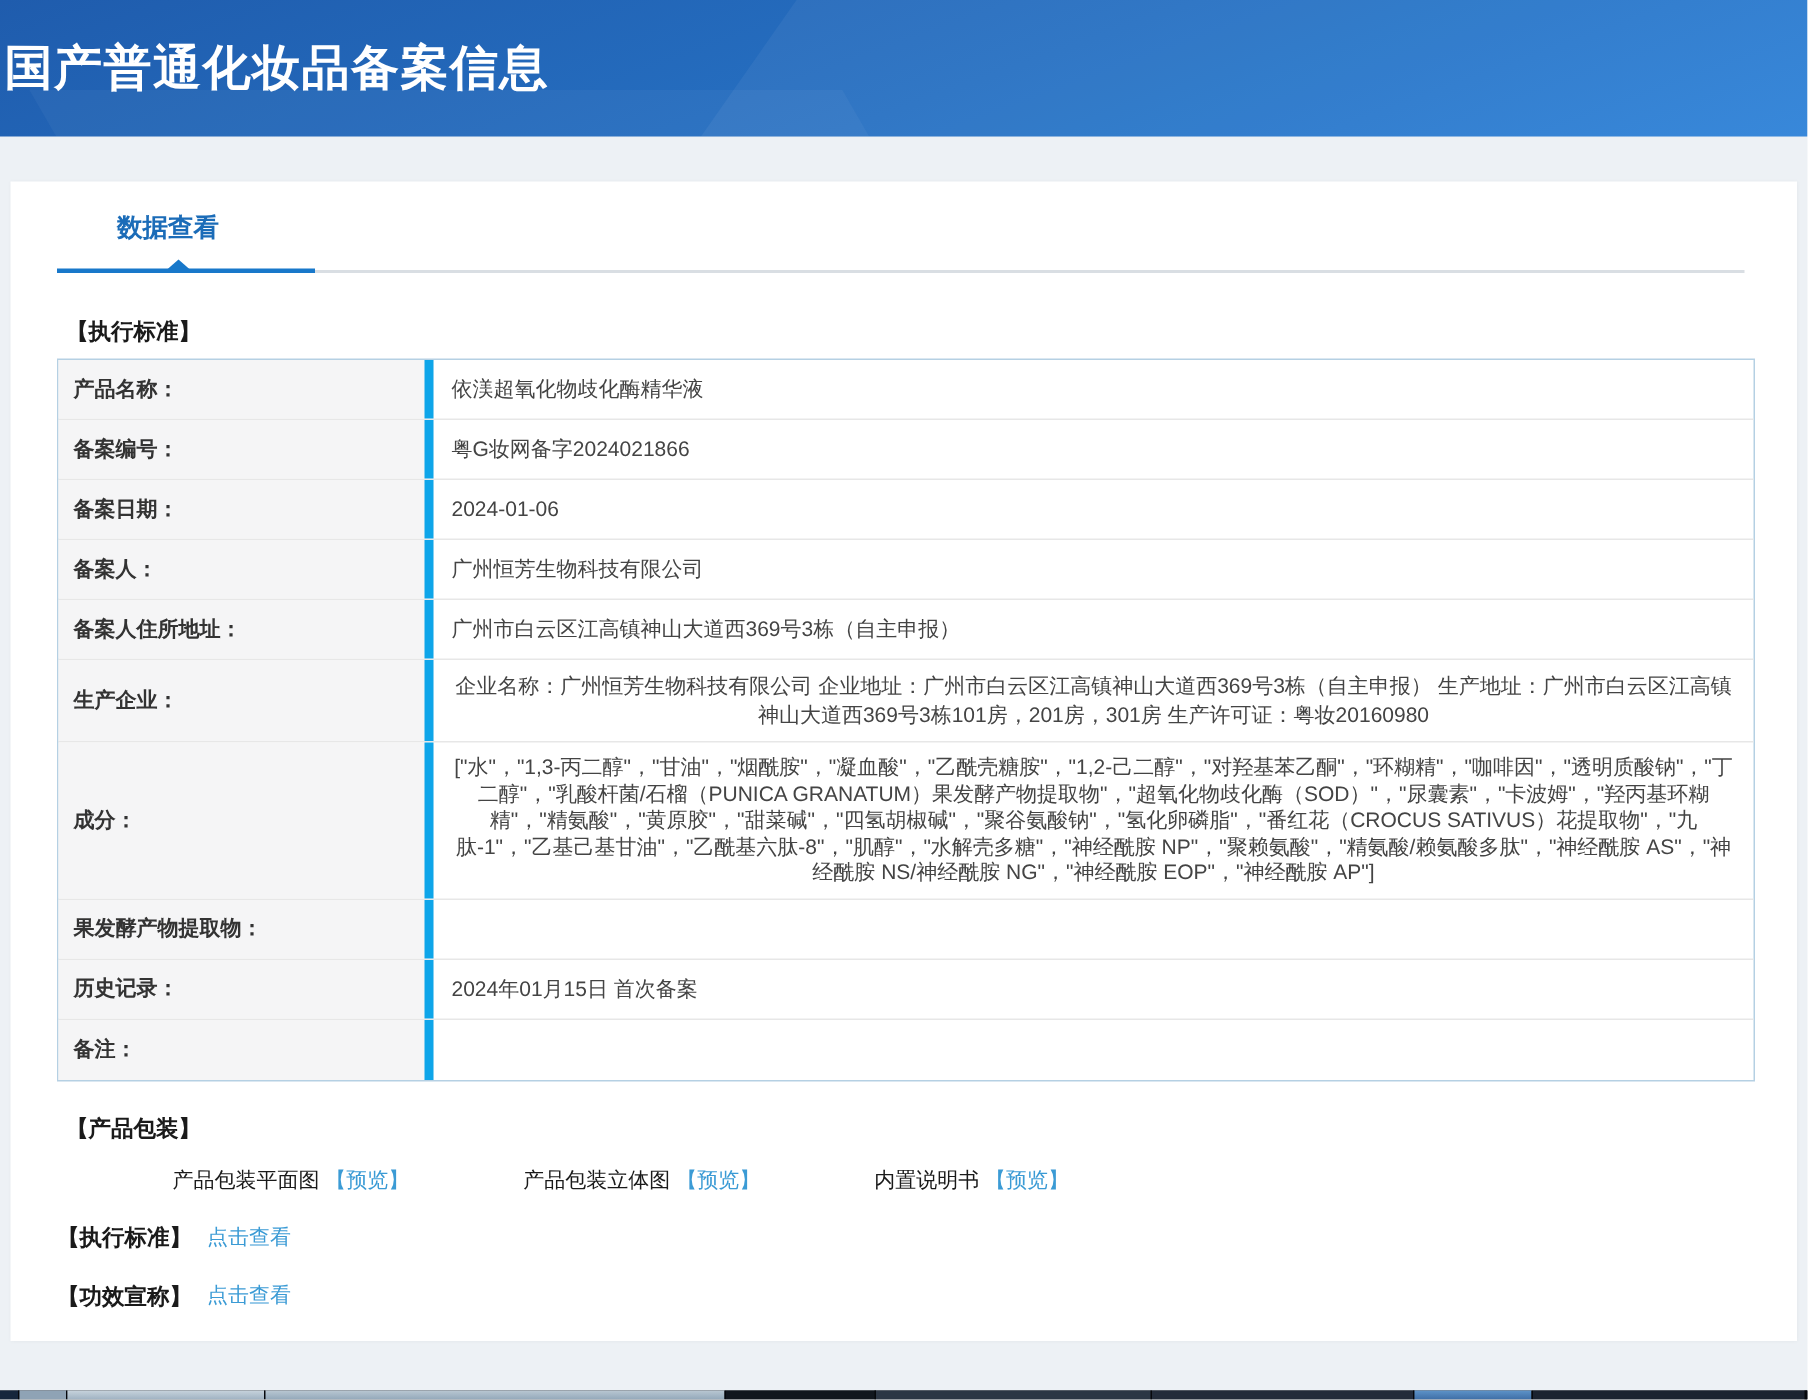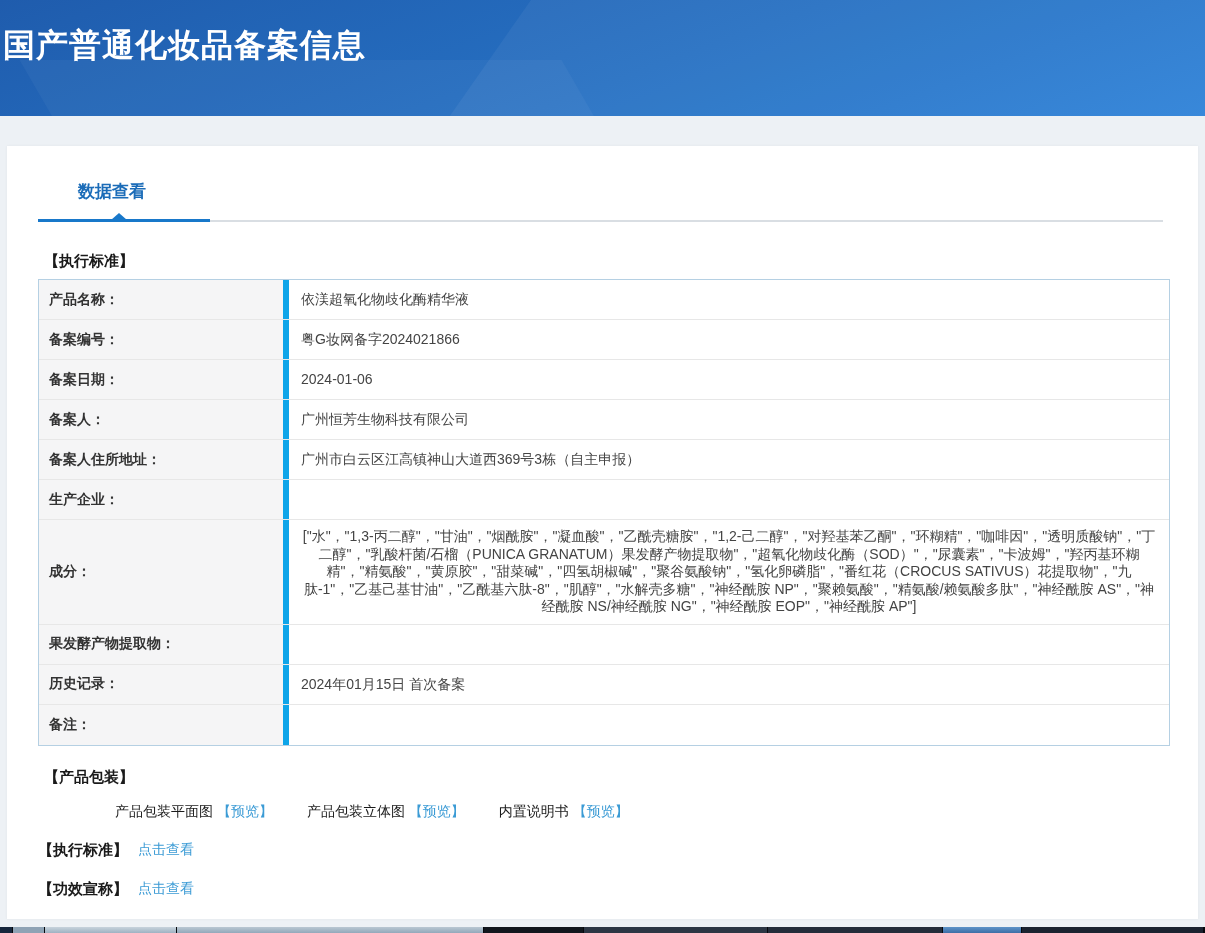--- a/index.html
+++ b/index.html
@@ -6,21 +6,21 @@
   html,body { width: 1205px; height: 933px; }
   body {
     font-family: "Liberation Sans", "DejaVu Sans", sans-serif;
     background: #edf1f5;
     position: relative;
     overflow: hidden;
   }
 
   
   .banner {
-    height: 116px;
+    height: 91px;
     background: linear-gradient(160deg, #1f5cad 0%, #2670c2 55%, #2e82d8 100%);
     position: relative;
     overflow: hidden;
   }
   .banner::before {
     content: "";
     position: absolute;
     left: 40%; top: -30px;
     width: 70%; height: 200px;
     background: rgba(255,255,255,0.05);
@@ -42,21 +42,21 @@
     font-weight: bold;
     letter-spacing: 1px;
     z-index: 2;
   }
 
   
   .card {
     background: #ffffff;
     margin: 30px 7px 16px 7px;
     min-height: 740px;
-    padding: 34px 0 20px 0;
+    padding: 19px 0 20px 0;
     box-shadow: 0 0 3px rgba(0,0,0,0.05);
   }
 
   
   .tab-label {
     display: inline-block;
     margin-left: 71px;
     font-size: 17px;
     font-weight: bold;
     color: #1b6cb8;
@@ -135,20 +135,21 @@
   .cell-value.compact { line-height: 17.5px; }
 
   
   .pkg-title { margin-top: 22px; }
   .pkg-row {
     margin: 16px 0 0 108px;
     font-size: 14px;
     color: #1a1a1a;
     display: flex;
     align-items: center;
+    gap: 42px;
   }
   .pkg-item { margin-right: 34px; white-space: nowrap; }
   .pkg-item .pkg-label { color: #1a1a1a; }
   a.link {
     color: #3b9bd5;
     text-decoration: none;
     cursor: pointer;
   }
   .std-row {
     margin: 20px 0 0 31px;
@@ -219,20 +220,21 @@
     <div class="info-row">
       <div class="cell-label">备案人：</div>
       <div class="cell-value">广州恒芳生物科技有限公司</div>
     </div>
     <div class="info-row">
       <div class="cell-label">备案人住所地址：</div>
       <div class="cell-value">广州市白云区江高镇神山大道西369号3栋（自主申报）</div>
     </div>
     <div class="info-row">
       <div class="cell-label">生产企业：</div>
+      <div class="cell-value">企业名称：广州恒芳生物科技有限公司 企业地址：广州市白云区江高镇神山大道西369号3栋（自主申报） 生产地址：广州市白云区江高镇神山大道西369号3栋101房，201房，301房 生产许可证：粤妆20160980</div>
     </div>
     <div class="info-row">
       <div class="cell-label">成分：</div>
       <div class="cell-value compact">["水"，"1,3-丙二醇"，"甘油"，"烟酰胺"，"凝血酸"，"乙酰壳糖胺"，"1,2-己二醇"，"对羟基苯乙酮"，"环糊精"，"咖啡因"，"透明质酸钠"，"丁二醇"，"乳酸杆菌/石榴（PUNICA GRANATUM）果发酵产物提取物"，"超氧化物歧化酶（SOD）"，"尿囊素"，"卡波姆"，"羟丙基环糊精"，"精氨酸"，"黄原胶"，"甜菜碱"，"四氢胡椒碱"，"聚谷氨酸钠"，"氢化卵磷脂"，"番红花（CROCUS SATIVUS）花提取物"，"九肽-1"，"乙基己基甘油"，"乙酰基六肽-8"，"肌醇"，"水解壳多糖"，"神经酰胺 NP"，"聚赖氨酸"，"精氨酸/赖氨酸多肽"，"神经酰胺 AS"，"神经酰胺 NS/神经酰胺 NG"，"神经酰胺 EOP"，"神经酰胺 AP"]</div>
     </div>
     <div class="info-row">
       <div class="cell-label">果发酵产物提取物：</div>
       <div class="cell-value"></div>
     </div>
     <div class="info-row">

